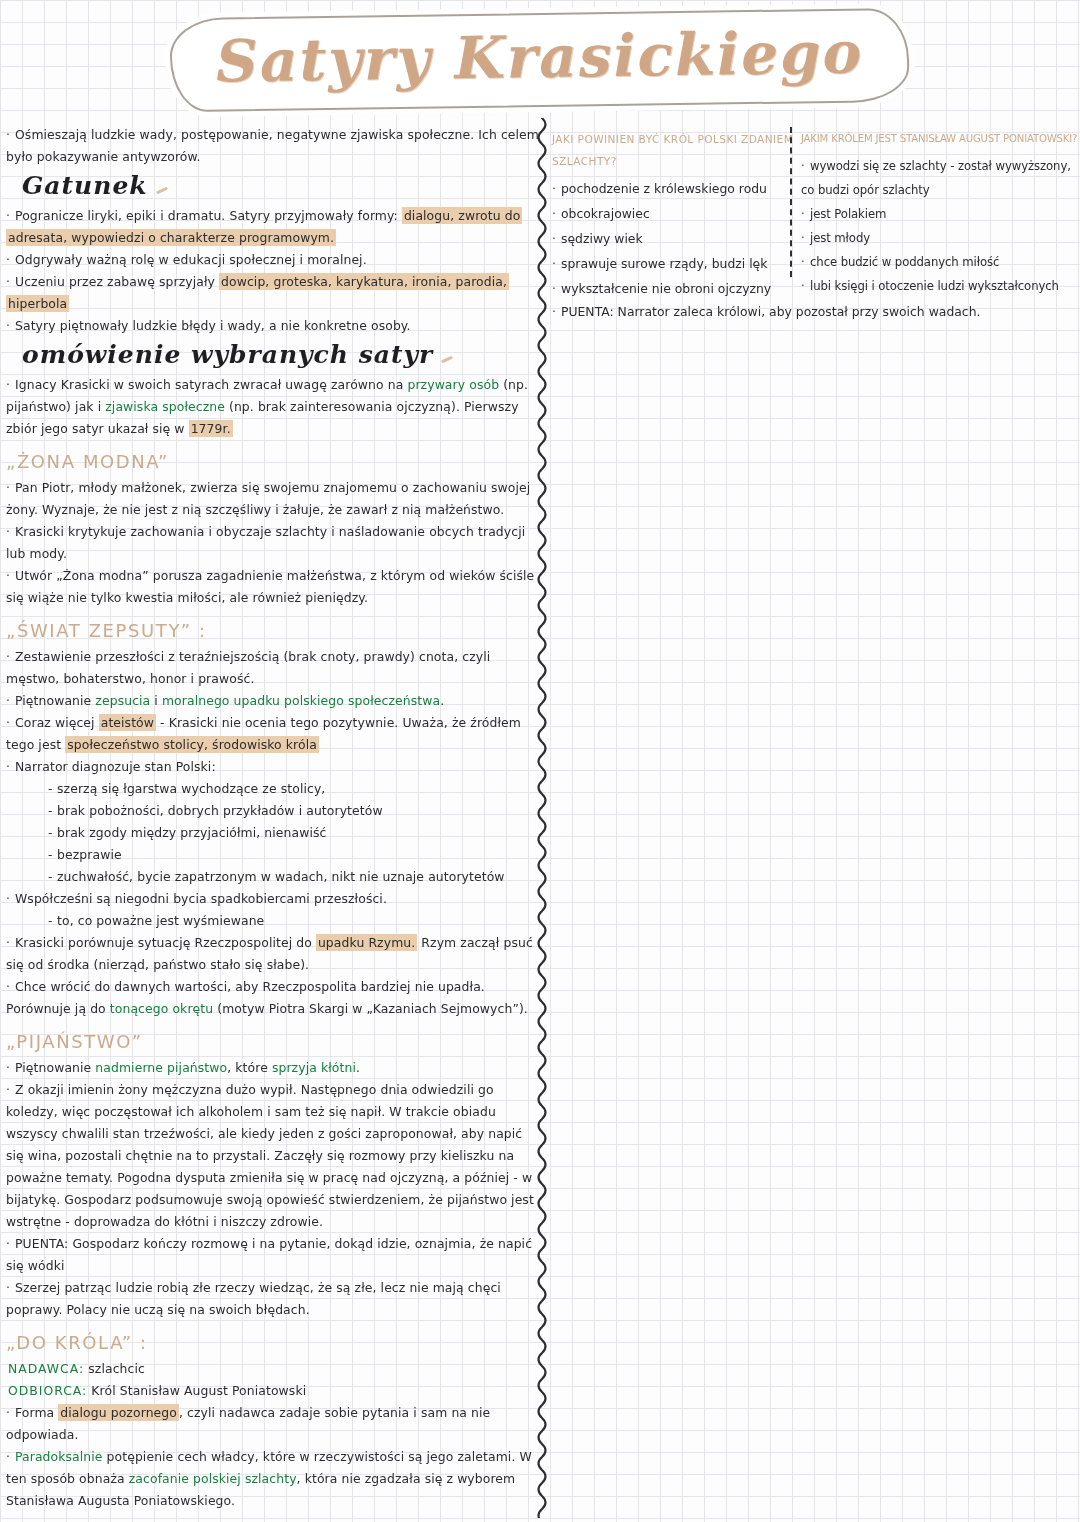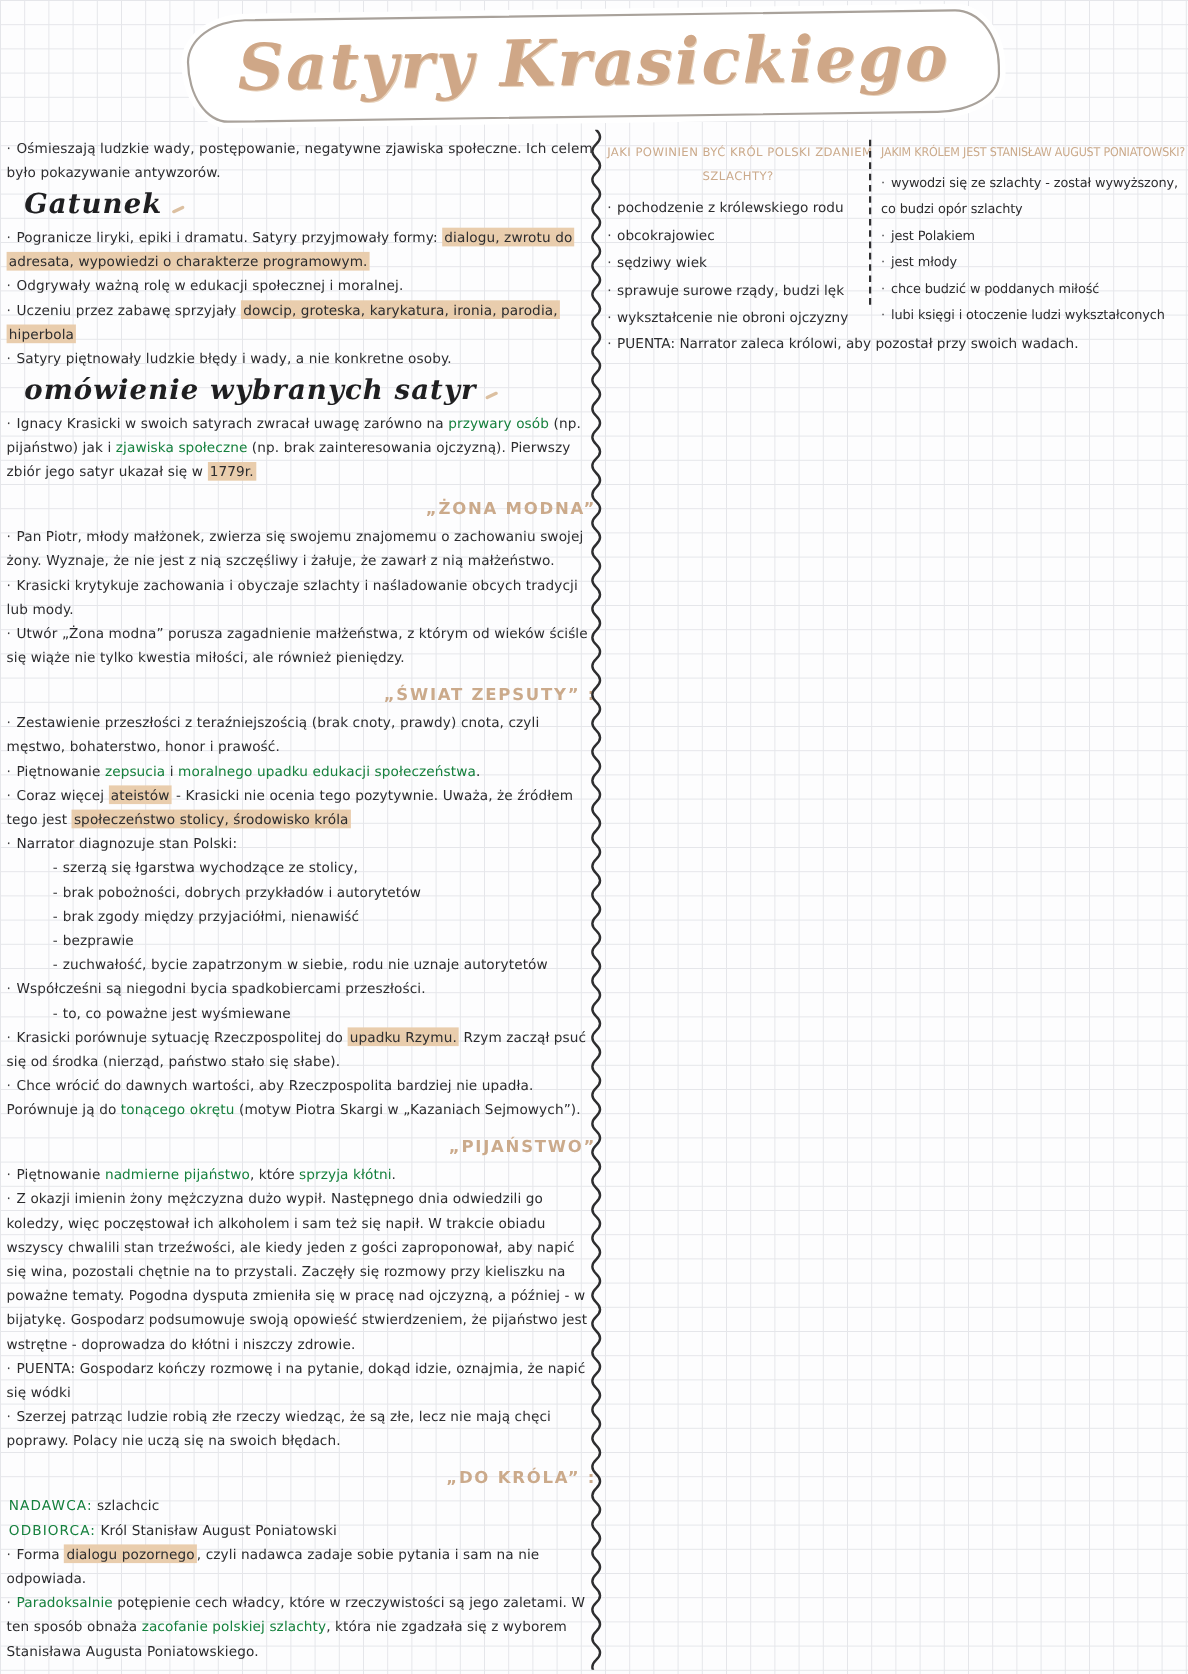--- a/index.html
+++ b/index.html
@@ -34,33 +34,33 @@
   .blk.dash{padding-left:2px;margin-left:40px;}
   .blk.script{
     font-family:"DejaVu Serif",serif;font-style:italic;font-weight:bold;
     font-size:25px;line-height:32px;margin:2px 0 3px 16px;letter-spacing:1px;color:#1f1f21;
   }
   .blk.script::after{
     content:"";display:inline-block;width:12px;height:3px;margin:0 0 2px 8px;
     background:#dcc0a1;transform:rotate(-25deg);border-radius:2px;
   }
   .blk.caps{
-    color:#cbaa8b;font-size:15px;line-height:26px;letter-spacing:1.6px;
-    margin:9px 0 2px;font-weight:700;text-align:right;
+    color:#cbaa8b;font-size:18px;line-height:26px;letter-spacing:1.6px;
+    margin:9px 0 2px;font-weight:400;
   }
   .blk.label{margin-left:2px;}
   .seg.hl{background:#e9cdad;padding:1px 2px;box-decoration-break:clone;-webkit-box-decoration-break:clone;}
   .seg.tan{color:#15803d;}
   .blk.label .seg.tan{letter-spacing:1px;}
   
   .wavy{position:absolute;left:533px;top:118px;}
   
   .colA{position:absolute;left:552px;top:128px;width:238px;}
   .colA .hdr{color:#cbaa8b;font-size:10.6px;line-height:22px;letter-spacing:0.4px;
-    text-align:center;white-space:nowrap;}
+    text-align:left;white-space:nowrap;}
   .col-list{list-style:none;margin:4px 0 12px;padding:0;font-size:12.4px;line-height:25px;}
   .col-list li .mark{display:inline-block;width:9px;color:#3a3a3c;}
   .dashed-div{position:absolute;left:790px;top:127px;height:150px;border-left:2.5px dashed #2f2f31;}
   .colB{position:absolute;left:801px;top:128px;width:277px;}
   .colB .hdr{color:#cbaa8b;font-size:11px;line-height:22px;letter-spacing:-0.2px;
     white-space:nowrap;transform:scaleX(0.92);transform-origin:left center;}
   .colB .col-list{font-size:11.7px;line-height:24px;letter-spacing:-0.1px;}
   .puenta{position:absolute;left:552px;top:301px;width:450px;font-size:12.4px;line-height:22px;}
   .puenta .mark{display:inline-block;width:9px;color:#3a3a3c;}
 </style>
@@ -81,28 +81,28 @@
     <div class="blk bullet"><span class="mark">·</span><span class="seg">Uczeniu przez zabawę sprzyjały </span><span class="seg hl">dowcip, groteska, karykatura, ironia, parodia, hiperbola</span></div>
     <div class="blk bullet"><span class="mark">·</span><span class="seg">Satyry piętnowały ludzkie błędy i wady, a nie konkretne osoby.</span></div>
     <div class="blk script"><span class="seg">omówienie wybranych satyr</span></div>
     <div class="blk bullet"><span class="mark">·</span><span class="seg">Ignacy Krasicki w swoich satyrach zwracał uwagę zarówno na </span><span class="seg tan">przywary osób</span><span class="seg"> (np. pijaństwo) jak i </span><span class="seg tan">zjawiska społeczne</span><span class="seg"> (np. brak zainteresowania ojczyzną). Pierwszy zbiór jego satyr ukazał się w </span><span class="seg hl">1779r.</span></div>
     <div class="blk caps"><span class="seg">„ŻONA MODNA”</span></div>
     <div class="blk bullet"><span class="mark">·</span><span class="seg">Pan Piotr, młody małżonek, zwierza się swojemu znajomemu o zachowaniu swojej żony. Wyznaje, że nie jest z nią szczęśliwy i żałuje, że zawarł z nią małżeństwo.</span></div>
     <div class="blk bullet"><span class="mark">·</span><span class="seg">Krasicki krytykuje zachowania i obyczaje szlachty i naśladowanie obcych tradycji lub mody.</span></div>
     <div class="blk bullet"><span class="mark">·</span><span class="seg">Utwór „Żona modna” porusza zagadnienie małżeństwa, z którym od wieków ściśle się wiąże nie tylko kwestia miłości, ale również pieniędzy.</span></div>
     <div class="blk caps"><span class="seg">„ŚWIAT ZEPSUTY” :</span></div>
     <div class="blk bullet"><span class="mark">·</span><span class="seg">Zestawienie przeszłości z teraźniejszością (brak cnoty, prawdy) cnota, czyli męstwo, bohaterstwo, honor i prawość.</span></div>
-    <div class="blk bullet"><span class="mark">·</span><span class="seg">Piętnowanie </span><span class="seg tan">zepsucia</span><span class="seg"> i </span><span class="seg tan">moralnego upadku edukacji społeczeństwa</span><span class="seg">.</span></div>
+    <div class="blk bullet"><span class="mark">·</span><span class="seg">Piętnowanie </span><span class="seg tan">zepsucia</span><span class="seg"> i </span><span class="seg tan">moralnego upadku polskiego społeczeństwa</span><span class="seg">.</span></div>
     <div class="blk bullet"><span class="mark">·</span><span class="seg">Coraz więcej </span><span class="seg hl">ateistów</span><span class="seg"> - Krasicki nie ocenia tego pozytywnie. Uważa, że źródłem tego jest </span><span class="seg hl">społeczeństwo stolicy, środowisko króla</span></div>
     <div class="blk bullet"><span class="mark">·</span><span class="seg">Narrator diagnozuje stan Polski:</span></div>
     <div class="blk dash"><span class="mark">-</span><span class="seg">szerzą się łgarstwa wychodzące ze stolicy,</span></div>
     <div class="blk dash"><span class="mark">-</span><span class="seg">brak pobożności, dobrych przykładów i autorytetów</span></div>
     <div class="blk dash"><span class="mark">-</span><span class="seg">brak zgody między przyjaciółmi, nienawiść</span></div>
     <div class="blk dash"><span class="mark">-</span><span class="seg">bezprawie</span></div>
-    <div class="blk dash"><span class="mark">-</span><span class="seg">zuchwałość, bycie zapatrzonym w siebie, rodu nie uznaje autorytetów</span></div>
+    <div class="blk dash"><span class="mark">-</span><span class="seg">zuchwałość, bycie zapatrzonym w wadach, nikt nie uznaje autorytetów</span></div>
     <div class="blk bullet"><span class="mark">·</span><span class="seg">Współcześni są niegodni bycia spadkobiercami przeszłości.</span></div>
     <div class="blk dash"><span class="mark">-</span><span class="seg">to, co poważne jest wyśmiewane</span></div>
     <div class="blk bullet"><span class="mark">·</span><span class="seg">Krasicki porównuje sytuację Rzeczpospolitej do </span><span class="seg hl">upadku Rzymu.</span><span class="seg"> Rzym zaczął psuć się od środka (nierząd, państwo stało się słabe).</span></div>
     <div class="blk bullet"><span class="mark">·</span><span class="seg">Chce wrócić do dawnych wartości, aby Rzeczpospolita bardziej nie upadła. Porównuje ją do </span><span class="seg tan">tonącego okrętu</span><span class="seg"> (motyw Piotra Skargi w „Kazaniach Sejmowych”).</span></div>
     <div class="blk caps"><span class="seg">„PIJAŃSTWO”</span></div>
     <div class="blk bullet"><span class="mark">·</span><span class="seg">Piętnowanie </span><span class="seg tan">nadmierne pijaństwo</span><span class="seg">, które </span><span class="seg tan">sprzyja kłótni</span><span class="seg">.</span></div>
     <div class="blk bullet"><span class="mark">·</span><span class="seg">Z okazji imienin żony mężczyzna dużo wypił. Następnego dnia odwiedzili go koledzy, więc poczęstował ich alkoholem i sam też się napił. W trakcie obiadu wszyscy chwalili stan trzeźwości, ale kiedy jeden z gości zaproponował, aby napić się wina, pozostali chętnie na to przystali. Zaczęły się rozmowy przy kieliszku na poważne tematy. Pogodna dysputa zmieniła się w pracę nad ojczyzną, a później - w bijatykę. Gospodarz podsumowuje swoją opowieść stwierdzeniem, że pijaństwo jest wstrętne - doprowadza do kłótni i niszczy zdrowie.</span></div>
     <div class="blk bullet"><span class="mark">·</span><span class="seg">PUENTA: Gospodarz kończy rozmowę i na pytanie, dokąd idzie, oznajmia, że napić się wódki</span></div>
     <div class="blk bullet"><span class="mark">·</span><span class="seg">Szerzej patrząc ludzie robią złe rzeczy wiedząc, że są złe, lecz nie mają chęci poprawy. Polacy nie uczą się na swoich błędach.</span></div>
     <div class="blk caps"><span class="seg">„DO KRÓLA” :</span></div>

